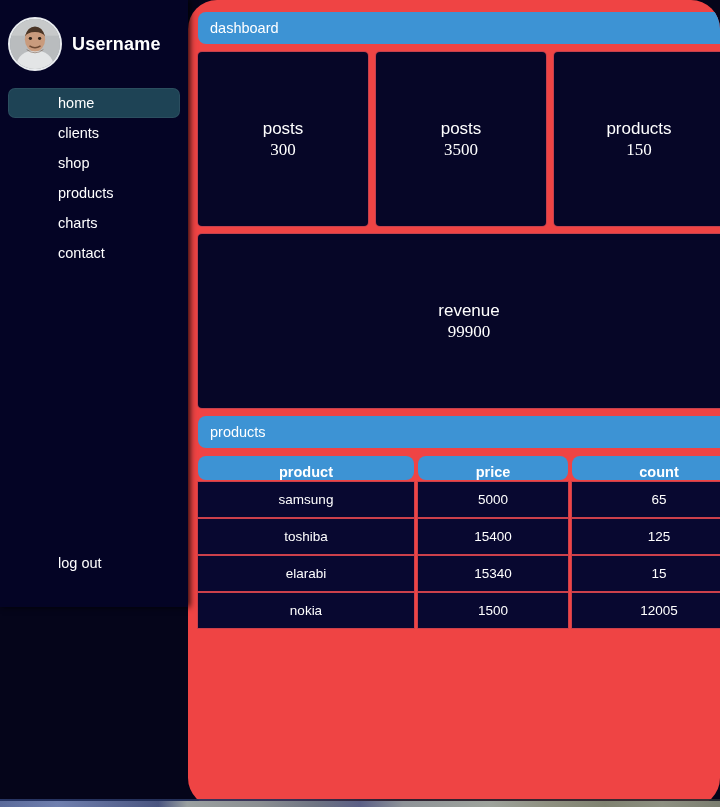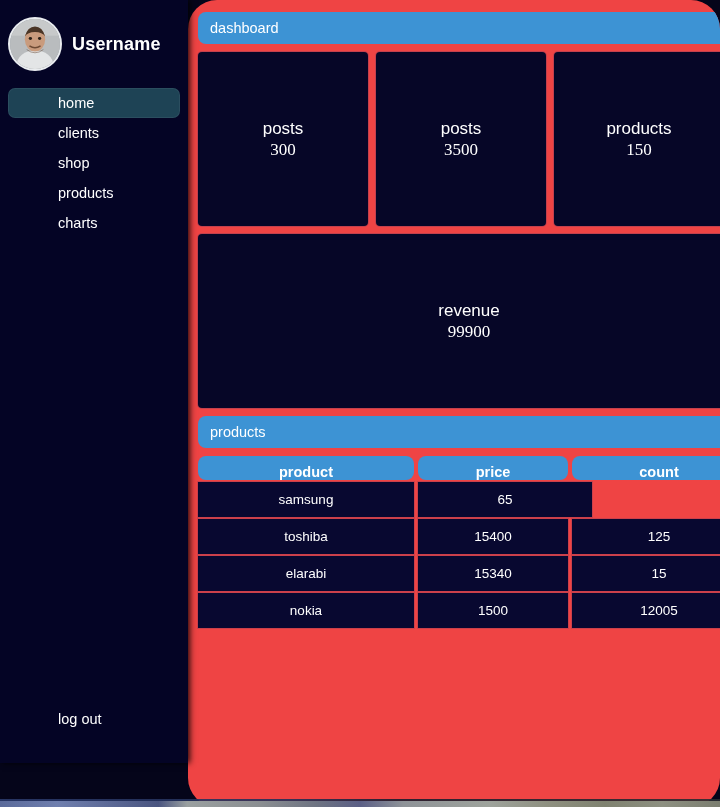--- a/index.html
+++ b/index.html
@@ -18,21 +18,21 @@
     height: 807px;
     display: flex;
     background: #05051a;
     overflow: hidden;
   }
 
   
   .sidebar {
     width: 188px;
     min-width: 188px;
-    height: 763px;
+    height: 607px;
     background: #040425;
     position: relative;
     display: flex;
     flex-direction: column;
     padding-top: 12px;
     box-shadow: 2px 0 6px rgba(0,0,0,0.85);
     z-index: 5;
   }
 
   .profile {
@@ -244,20 +244,21 @@
       </div>
       <div class="username">Username</div>
     </div>
 
     <nav class="nav">
       <div class="nav-item active">home</div>
       <div class="nav-item">clients</div>
       <div class="nav-item">shop</div>
       <div class="nav-item">products</div>
       <div class="nav-item">charts</div>
+      <div class="nav-item">contact</div>
     </nav>
 
     <div class="logout">log out</div>
   </aside>
 
   <main class="main">
     <div class="inner">
 
       <div class="panel-title">dashboard</div>
 
@@ -292,20 +293,21 @@
       <div class="panel-title">products</div>
 
       <div class="table-head">
         <div class="th col-product">product</div>
         <div class="th col-price">price</div>
         <div class="th col-count">count</div>
       </div>
 
       <div class="tr">
         <div class="td col-product">samsung</div>
+        <div class="td col-price">5000</div>
         <div class="td col-count">65</div>
       </div>
       <div class="tr">
         <div class="td col-product">toshiba</div>
         <div class="td col-price">15400</div>
         <div class="td col-count">125</div>
       </div>
       <div class="tr">
         <div class="td col-product">elarabi</div>
         <div class="td col-price">15340</div>

